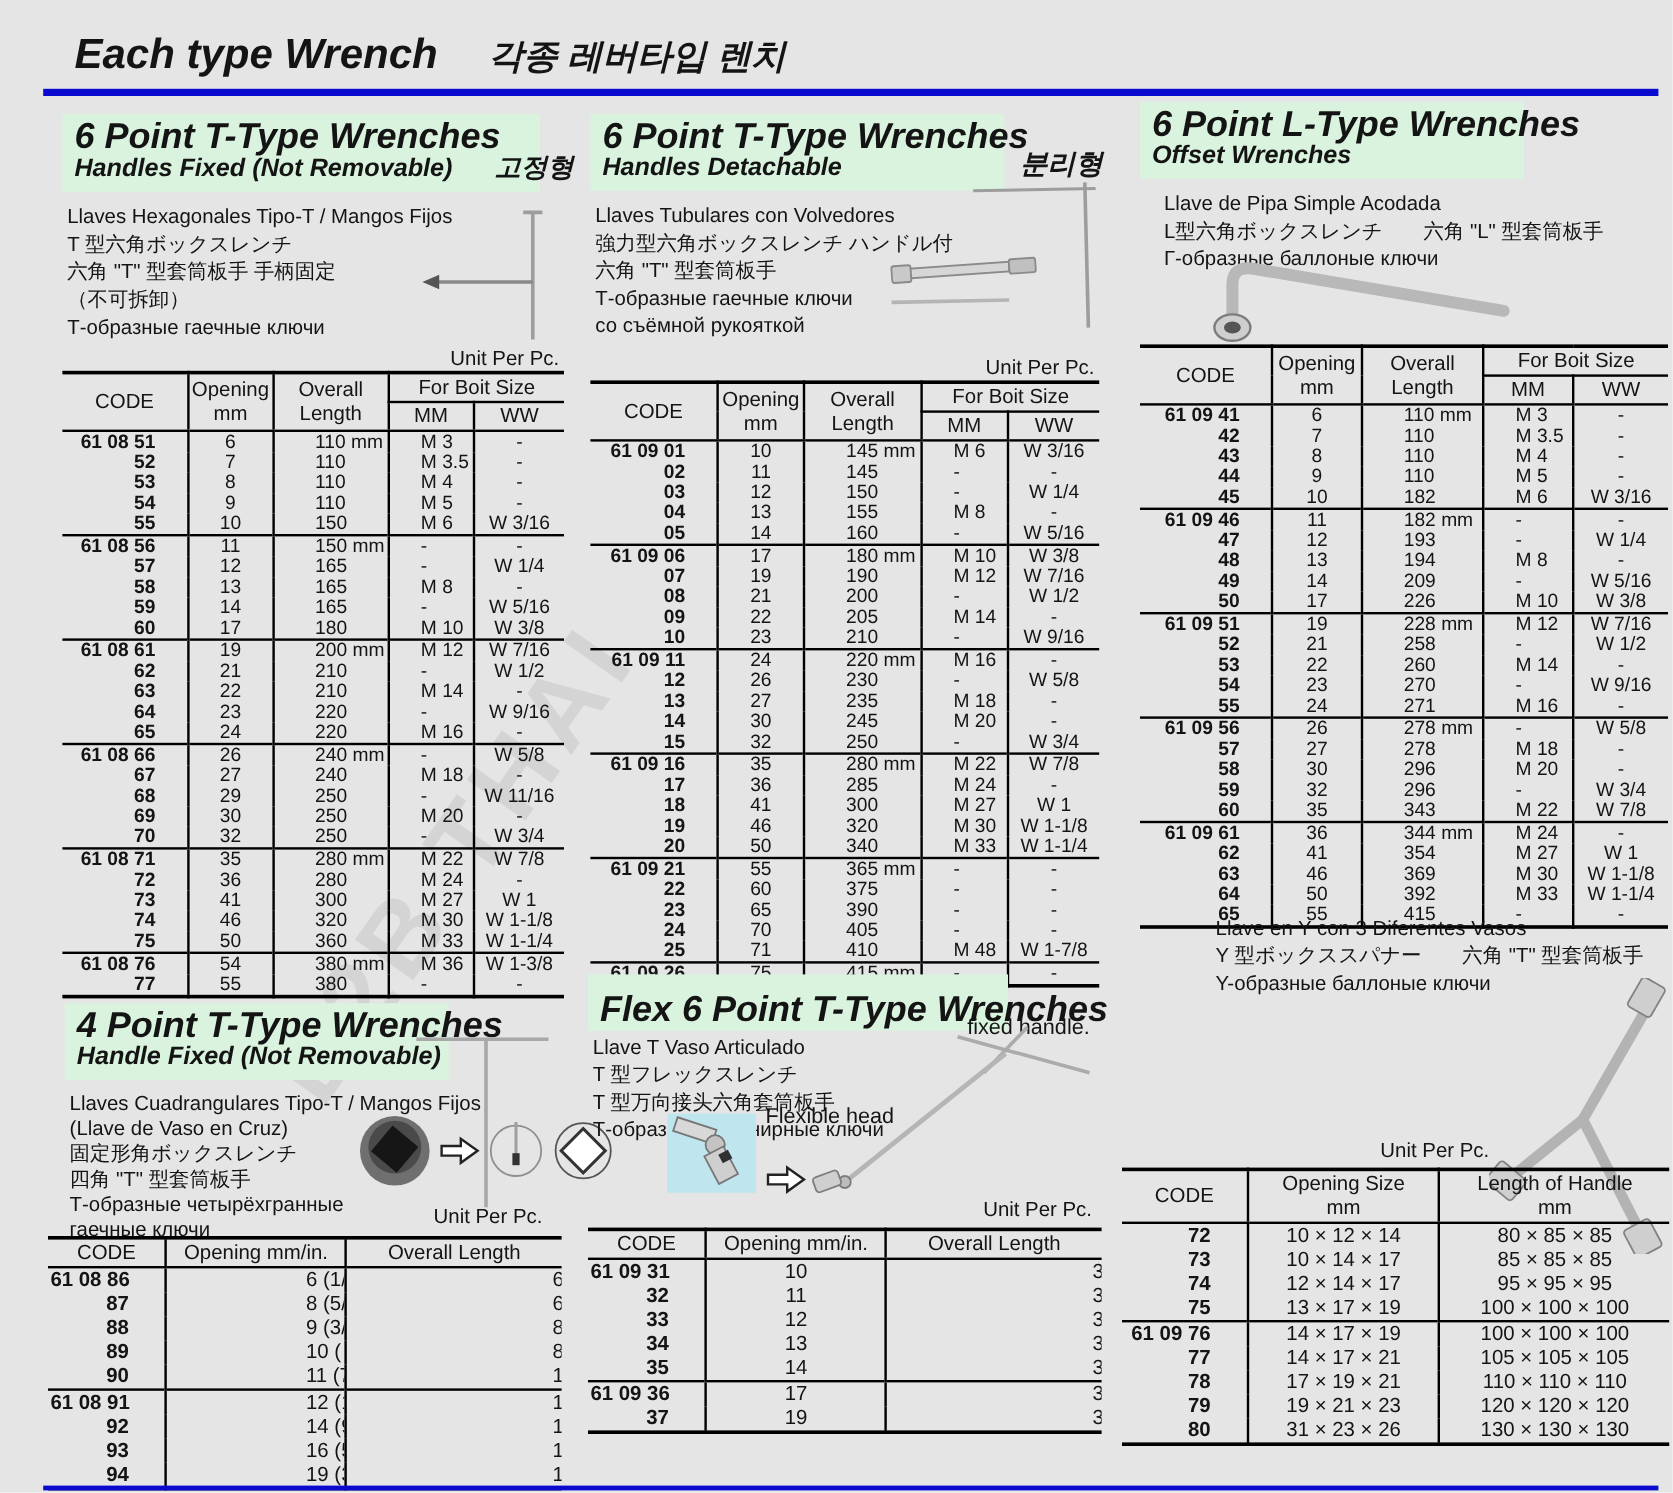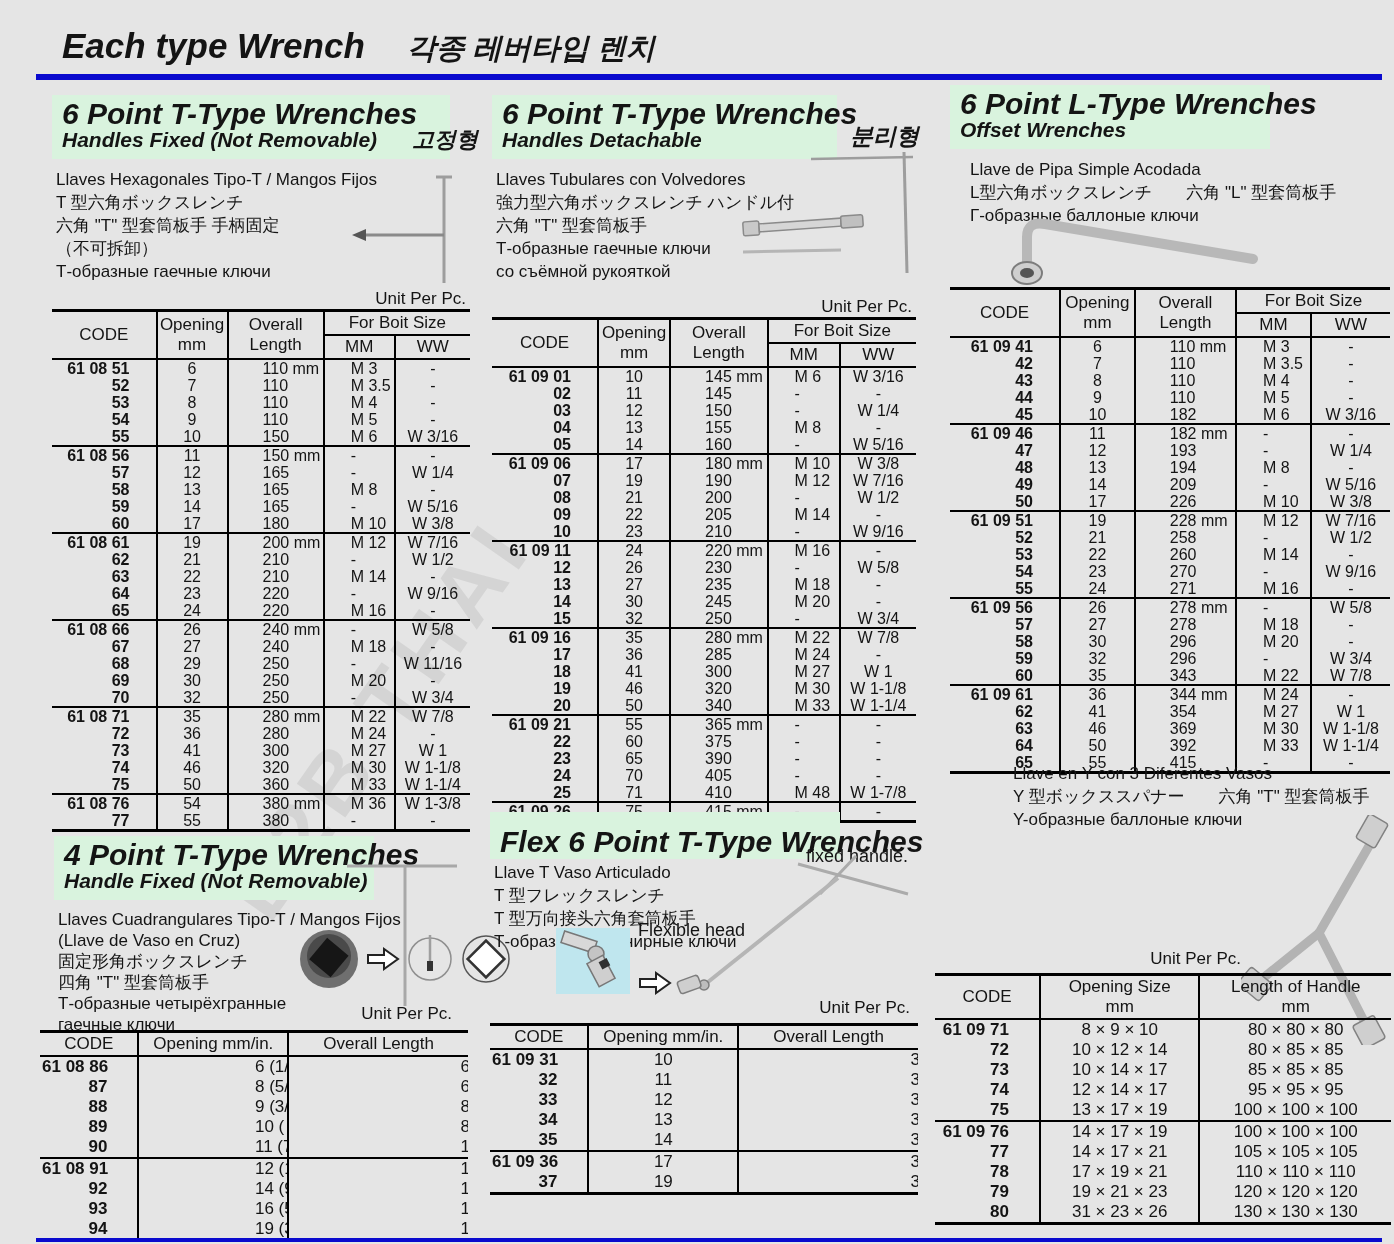--- a/index.html
+++ b/index.html
@@ -992,25 +992,20 @@
             <col>
           </colgroup>
           <thead>
             <tr>
               <th>CODE</th>
               <th class="vline">Opening Size<br>mm</th>
               <th class="vline">Length of Handle<br>mm</th>
             </tr>
           </thead>
           <tbody>
-            <tr class="gstart">
-              <td>61 09 71</td>
-              <td class="vline">8 × 9 × 10</td>
-              <td class="vline">80 × 80 × 80</td>
-            </tr>
             <tr>
               <td>72</td>
               <td class="vline">10 × 12 × 14</td>
               <td class="vline">80 × 85 × 85</td>
             </tr>
             <tr>
               <td>73</td>
               <td class="vline">10 × 14 × 17</td>
               <td class="vline">85 × 85 × 85</td>
             </tr>

